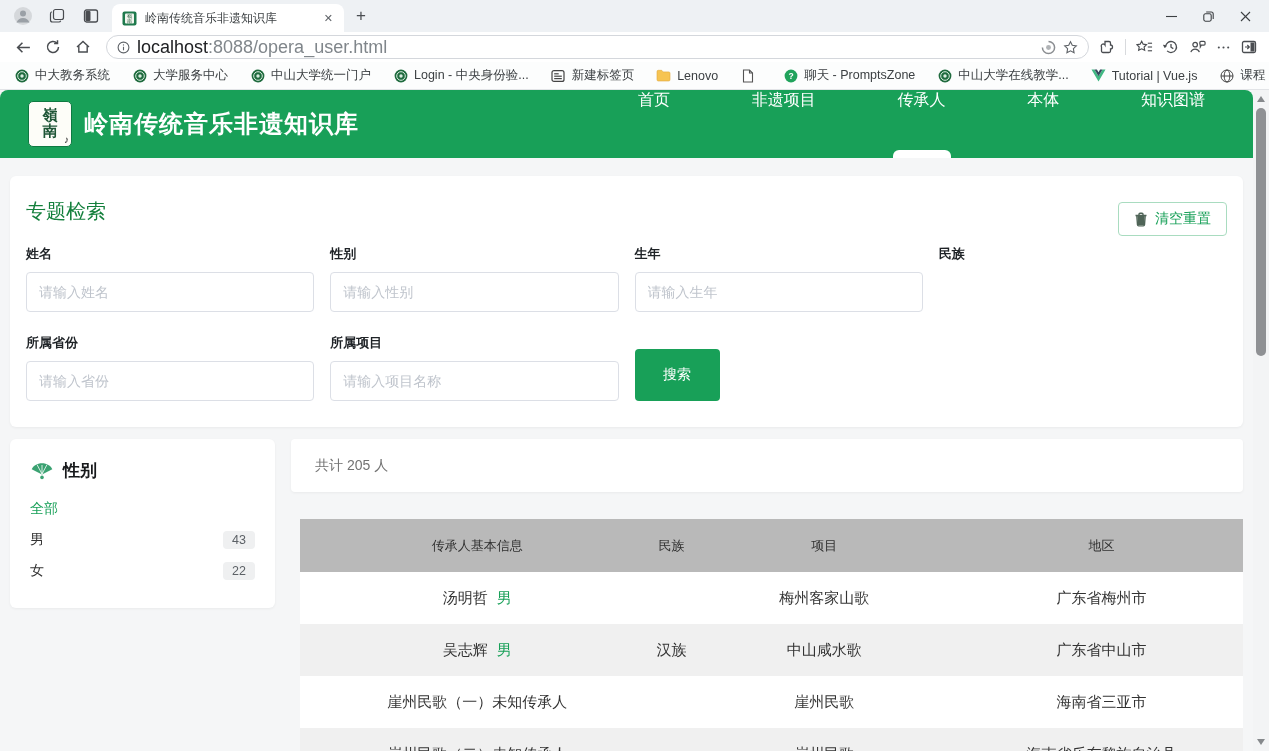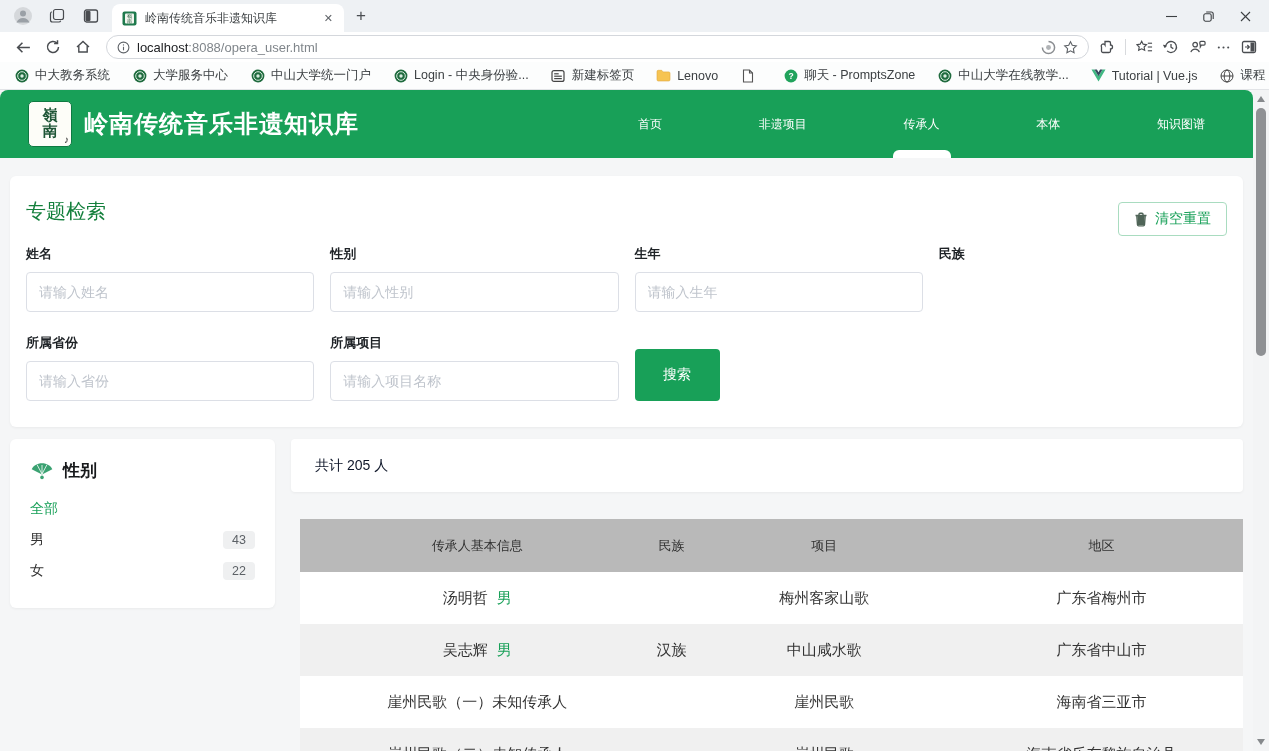--- a/index.html
+++ b/index.html
@@ -13,38 +13,38 @@
   .tab { display:flex; align-items:center; gap:8px; width:232px; height:28px; margin-top:4px; background:#fff; border-radius:8px 8px 0 0; padding:0 8px 0 10px; }
   .tab-title { flex:1; font-size:12px; color:#3c4043; white-space:nowrap; overflow:hidden; }
   .tab-close { font-size:11px; color:#5f6368; padding:0 3px; }
   .newtab-btn { font-size:17px; color:#4a4d51; margin-left:12px; }
   .win-controls { margin-left:auto; display:flex; align-items:center; gap:26px; padding-right:8px; color:#3c4043; }
   .win-controls span { font-size:12px; }
 
   .toolbar { height:30px; background:#fff; display:flex; align-items:center; padding:0 10px; gap:4px; }
   .nav-ic { width:26px; height:24px; display:flex; align-items:center; justify-content:center; }
   .addr { flex:1; height:24px; margin:0 6px; border:1px solid #d4d7dc; border-radius:13px; background:#fff; display:flex; align-items:center; padding:0 10px; gap:7px; }
-  .addr-url { flex:1; font-size:13px; color:#202124; white-space:nowrap; overflow:hidden; }
+  .addr-url { flex:1; font-size:18px; color:#202124; white-space:nowrap; overflow:hidden; }
   .addr-url .dim { color:#80868b; }
   .right-ics { display:flex; align-items:center; gap:10px; padding-right:2px; }
   .vdiv { width:1px; height:16px; background:#d8dadd; }
 
   .bookmarks { height:28px; background:#fcfdfd; border-bottom:1px solid #e2e4e7; display:flex; align-items:center; padding:0 14px; gap:22px; }
   .bm-item { display:flex; align-items:center; gap:6px; font-size:12.5px; color:#3c4043; white-space:nowrap; }
   .bm-icon { width:15px; height:15px; display:flex; align-items:center; justify-content:center; }
 
   
   .page { position:relative; width:1253px; height:661px; overflow:hidden; background:#f5f6f7; }
   .site-header { height:68px; background:#18a058; border-radius:8px 8px 0 0; display:flex; align-items:center; padding:0 0 0 28px; }
   .logo { position:relative; width:44px; height:46px; background:#fdfdf8; border-radius:5px; border:1px solid #0e7a42; display:flex; align-items:center; justify-content:center; }
   .logo-chars { font-family:"DejaVu Serif","Liberation Serif",serif; font-weight:bold; font-size:15px; line-height:1.05; color:#1f5637; text-align:center; }
   .logo-note { position:absolute; right:2px; bottom:1px; font-size:10px; color:#222; }
   .brand { color:#fff; font-size:24px; font-weight:bold; letter-spacing:1px; margin-left:12px; }
   .main-nav { margin-left:auto; display:flex; height:68px; width:625px; justify-content:space-between; padding-right:38px; }
-  .nav-item { position:relative; display:flex; align-items:center; color:#fff; font-size:12px; padding:0 10px; cursor:pointer; }
+  .nav-item { position:relative; display:flex; color:#fff; font-size:16px; padding:0 10px; cursor:pointer; }
   .nav-indicator { display:none; }
   .nav-item.active .nav-indicator { display:block; position:absolute; left:50%; transform:translateX(-50%); bottom:0; width:58px; height:8px; background:#fff; border-radius:6px 6px 0 0; }
 
   .search-card { position:relative; margin:18px 10px 0; background:#fff; border-radius:6px; box-shadow:0 1px 3px rgba(0,0,0,.05); padding:22px 16px 26px; }
   .search-title { font-size:20px; font-weight:normal; color:#15803d; }
   .reset-btn { position:absolute; top:26px; right:16px; display:flex; align-items:center; gap:7px; background:#fff; border:1px solid #a9dcc0; border-radius:4px; color:#18a058; font-size:14px; padding:7px 15px; cursor:pointer; }
   .form-grid { margin-top:20px; display:grid; grid-template-columns:repeat(4,1fr); column-gap:16px; row-gap:22px; }
   .fields-host { display:contents; }
   .field label { display:block; font-size:13px; font-weight:bold; color:#1f2327; margin-bottom:9px; }
   .field input { width:100%; height:40px; border:1px solid #dcdfe6; border-radius:4px; padding:0 12px; font-size:14px; color:#333; outline:none; font-family:inherit; }
@@ -53,21 +53,21 @@
   .search-btn { width:85px; height:52px; background:#18a058; border:none; border-radius:4px; color:#fff; font-size:14px; cursor:pointer; font-family:inherit; }
 
   .content-row { display:flex; align-items:flex-start; margin:12px 10px 0; gap:16px; }
   .facet-card { width:265px; background:#fff; border-radius:6px; box-shadow:0 1px 3px rgba(0,0,0,.05); padding:16px 20px 28px; }
   .facet-title-row { display:flex; align-items:center; gap:9px; font-size:17px; font-weight:bold; color:#17191b; padding:4px 0 2px; }
   .facet-all { margin-top:16px; font-size:14px; color:#18a058; cursor:pointer; }
   .facet-opt { display:flex; justify-content:space-between; align-items:center; margin-top:13px; font-size:14px; color:#333; cursor:pointer; }
   .badge { background:#eff0f1; color:#5c6166; font-size:12.5px; padding:2px 9px; border-radius:4px; }
 
   .main-col { flex:1; min-width:0; }
-  .count-card { height:53px; background:#fff; border-radius:4px; box-shadow:0 1px 3px rgba(0,0,0,.05); display:flex; align-items:center; padding:0 24px; font-size:14px; color:#0f172a; }
+  .count-card { height:53px; background:#fff; border-radius:4px; box-shadow:0 1px 3px rgba(0,0,0,.05); display:flex; align-items:center; padding:0 24px; font-size:14px; color:#737373; }
   .res-table { margin:27px 0 0 9px; }
   .thead, .trow { display:grid; grid-template-columns:37.6% 3.6% 28.8% 30%; align-items:center; }
   .thead { height:53px; background:#b9b9b9; font-size:13px; color:#303030; }
   .trow { height:52px; background:#fff; font-size:15px; color:#333; cursor:pointer; }
   .trow.stripe { background:#f0f0f0; }
   .cell { display:flex; justify-content:center; align-items:center; gap:9px; white-space:nowrap; overflow:visible; }
   .gender { color:#18a058; }
 
   
   .scrollbar { position:absolute; top:90px; right:0; width:16px; height:661px; background:#f3f4f5; }

